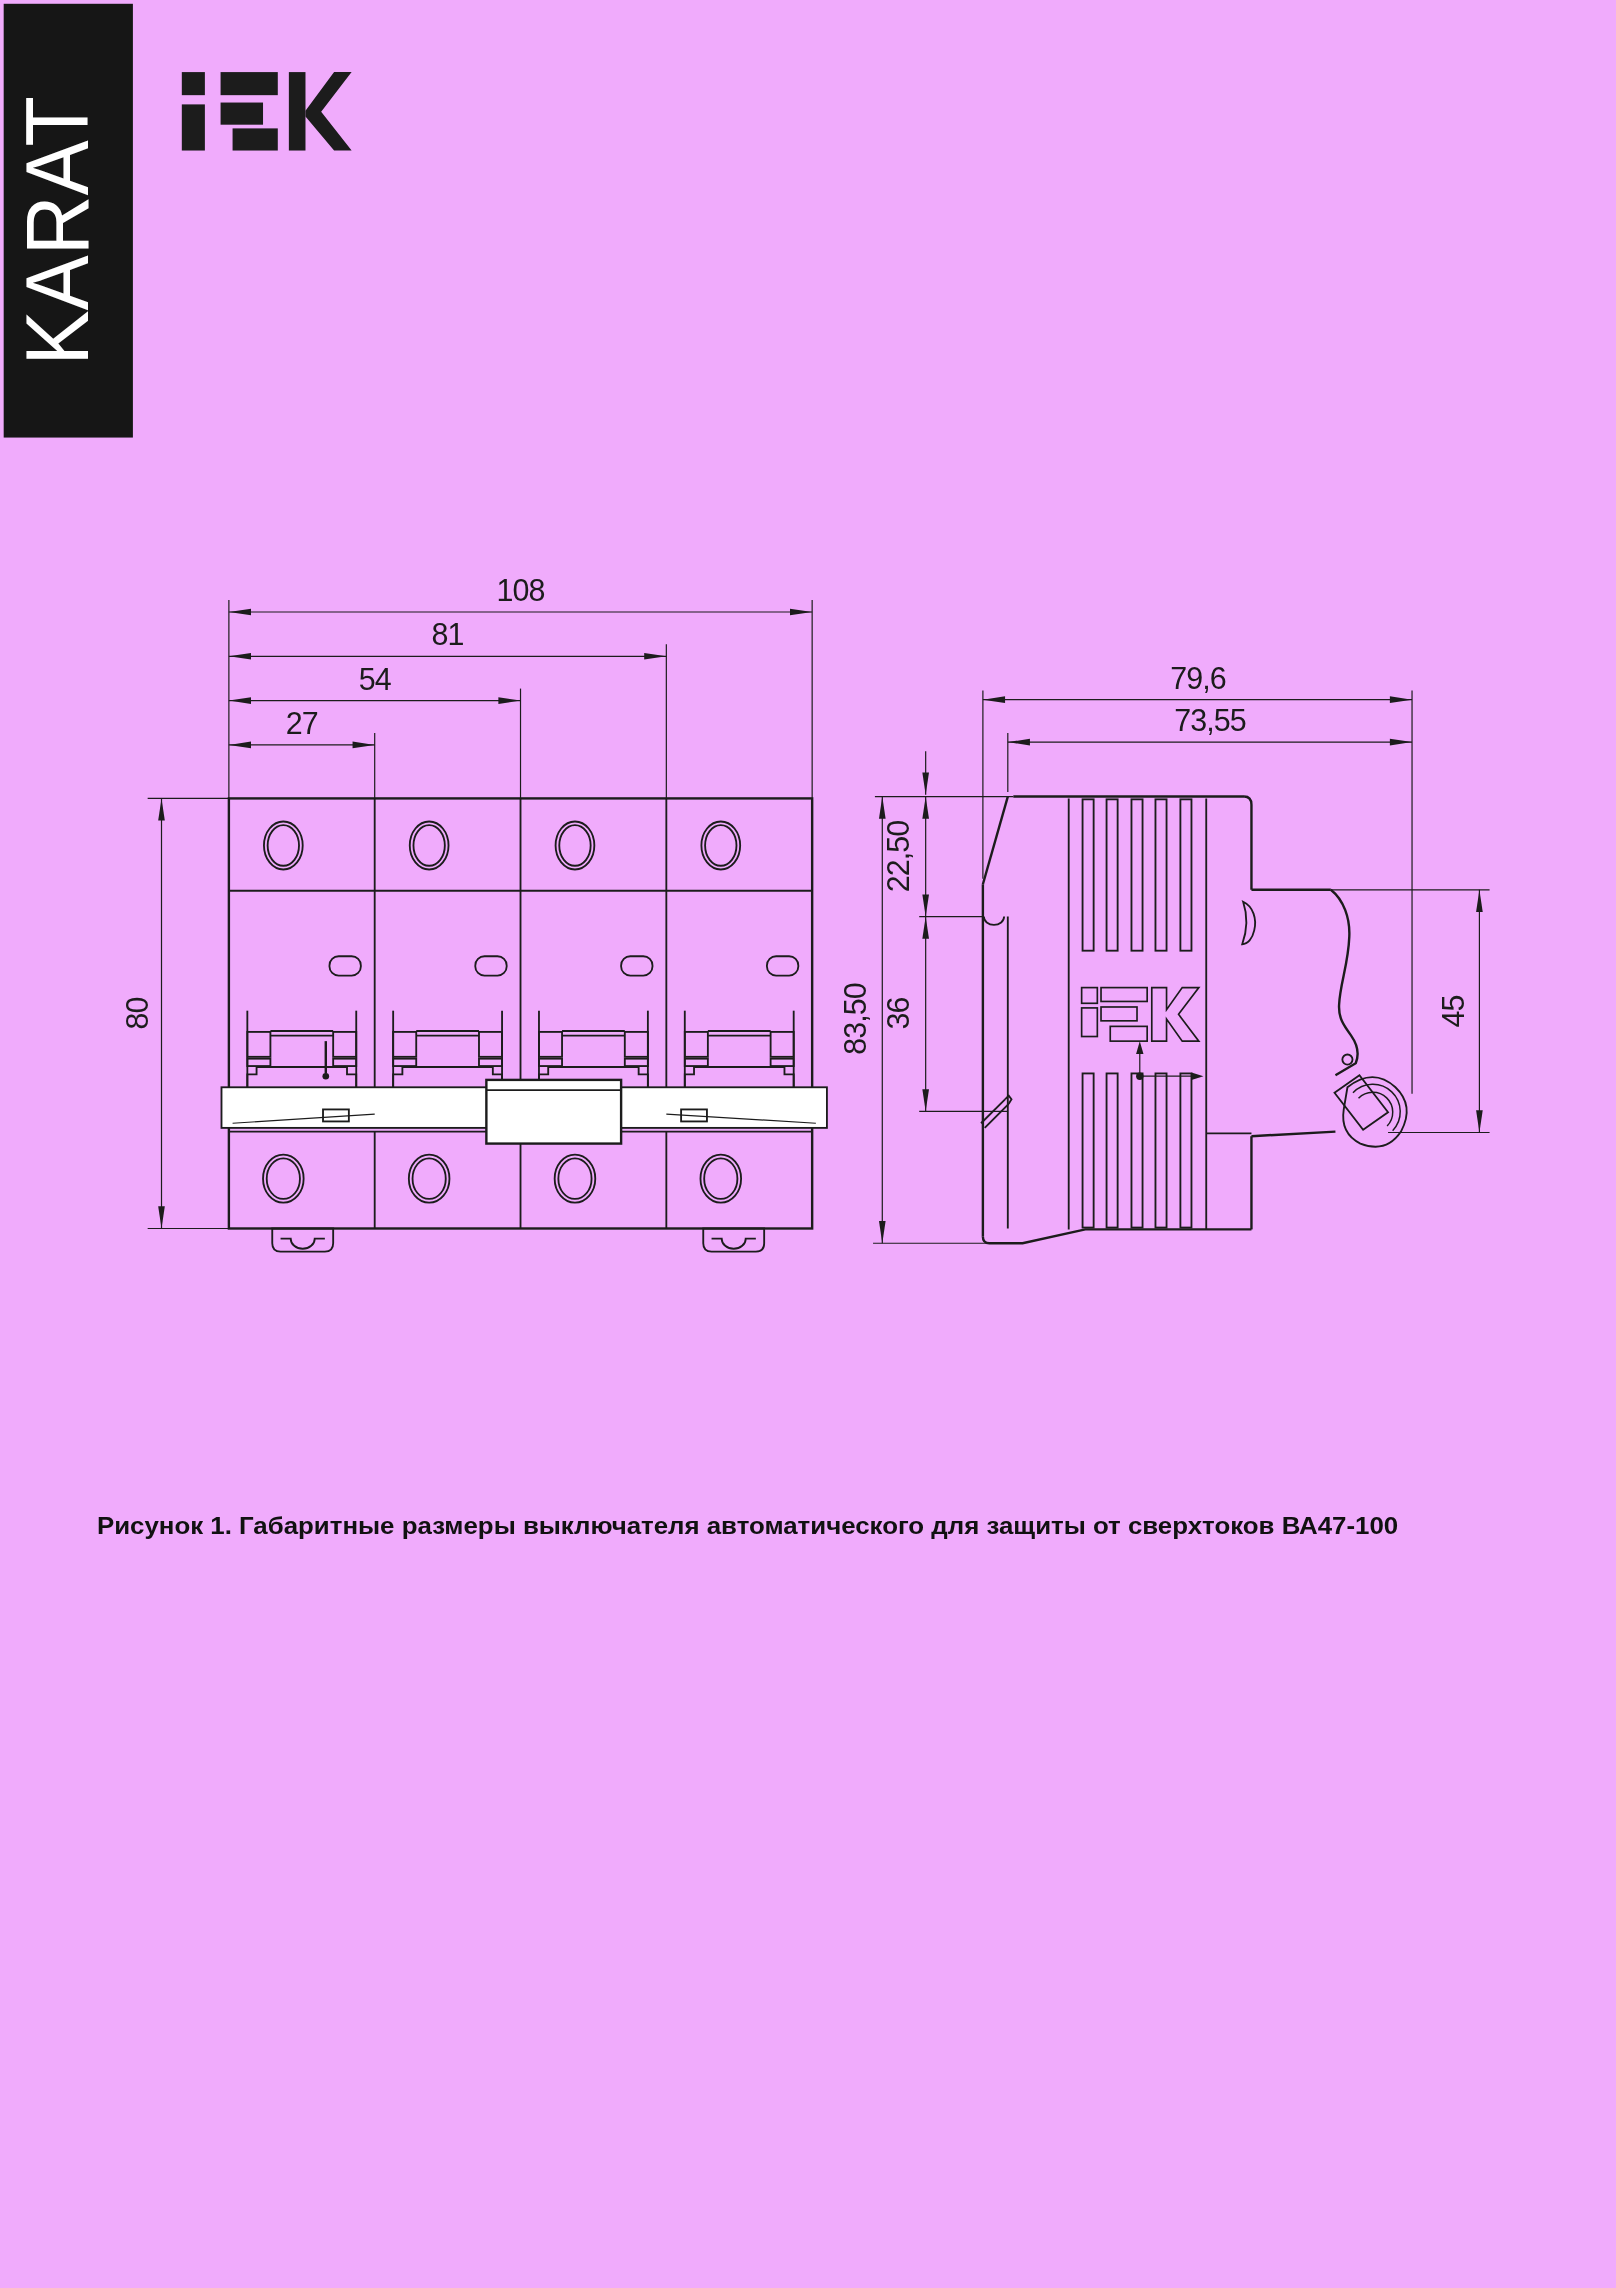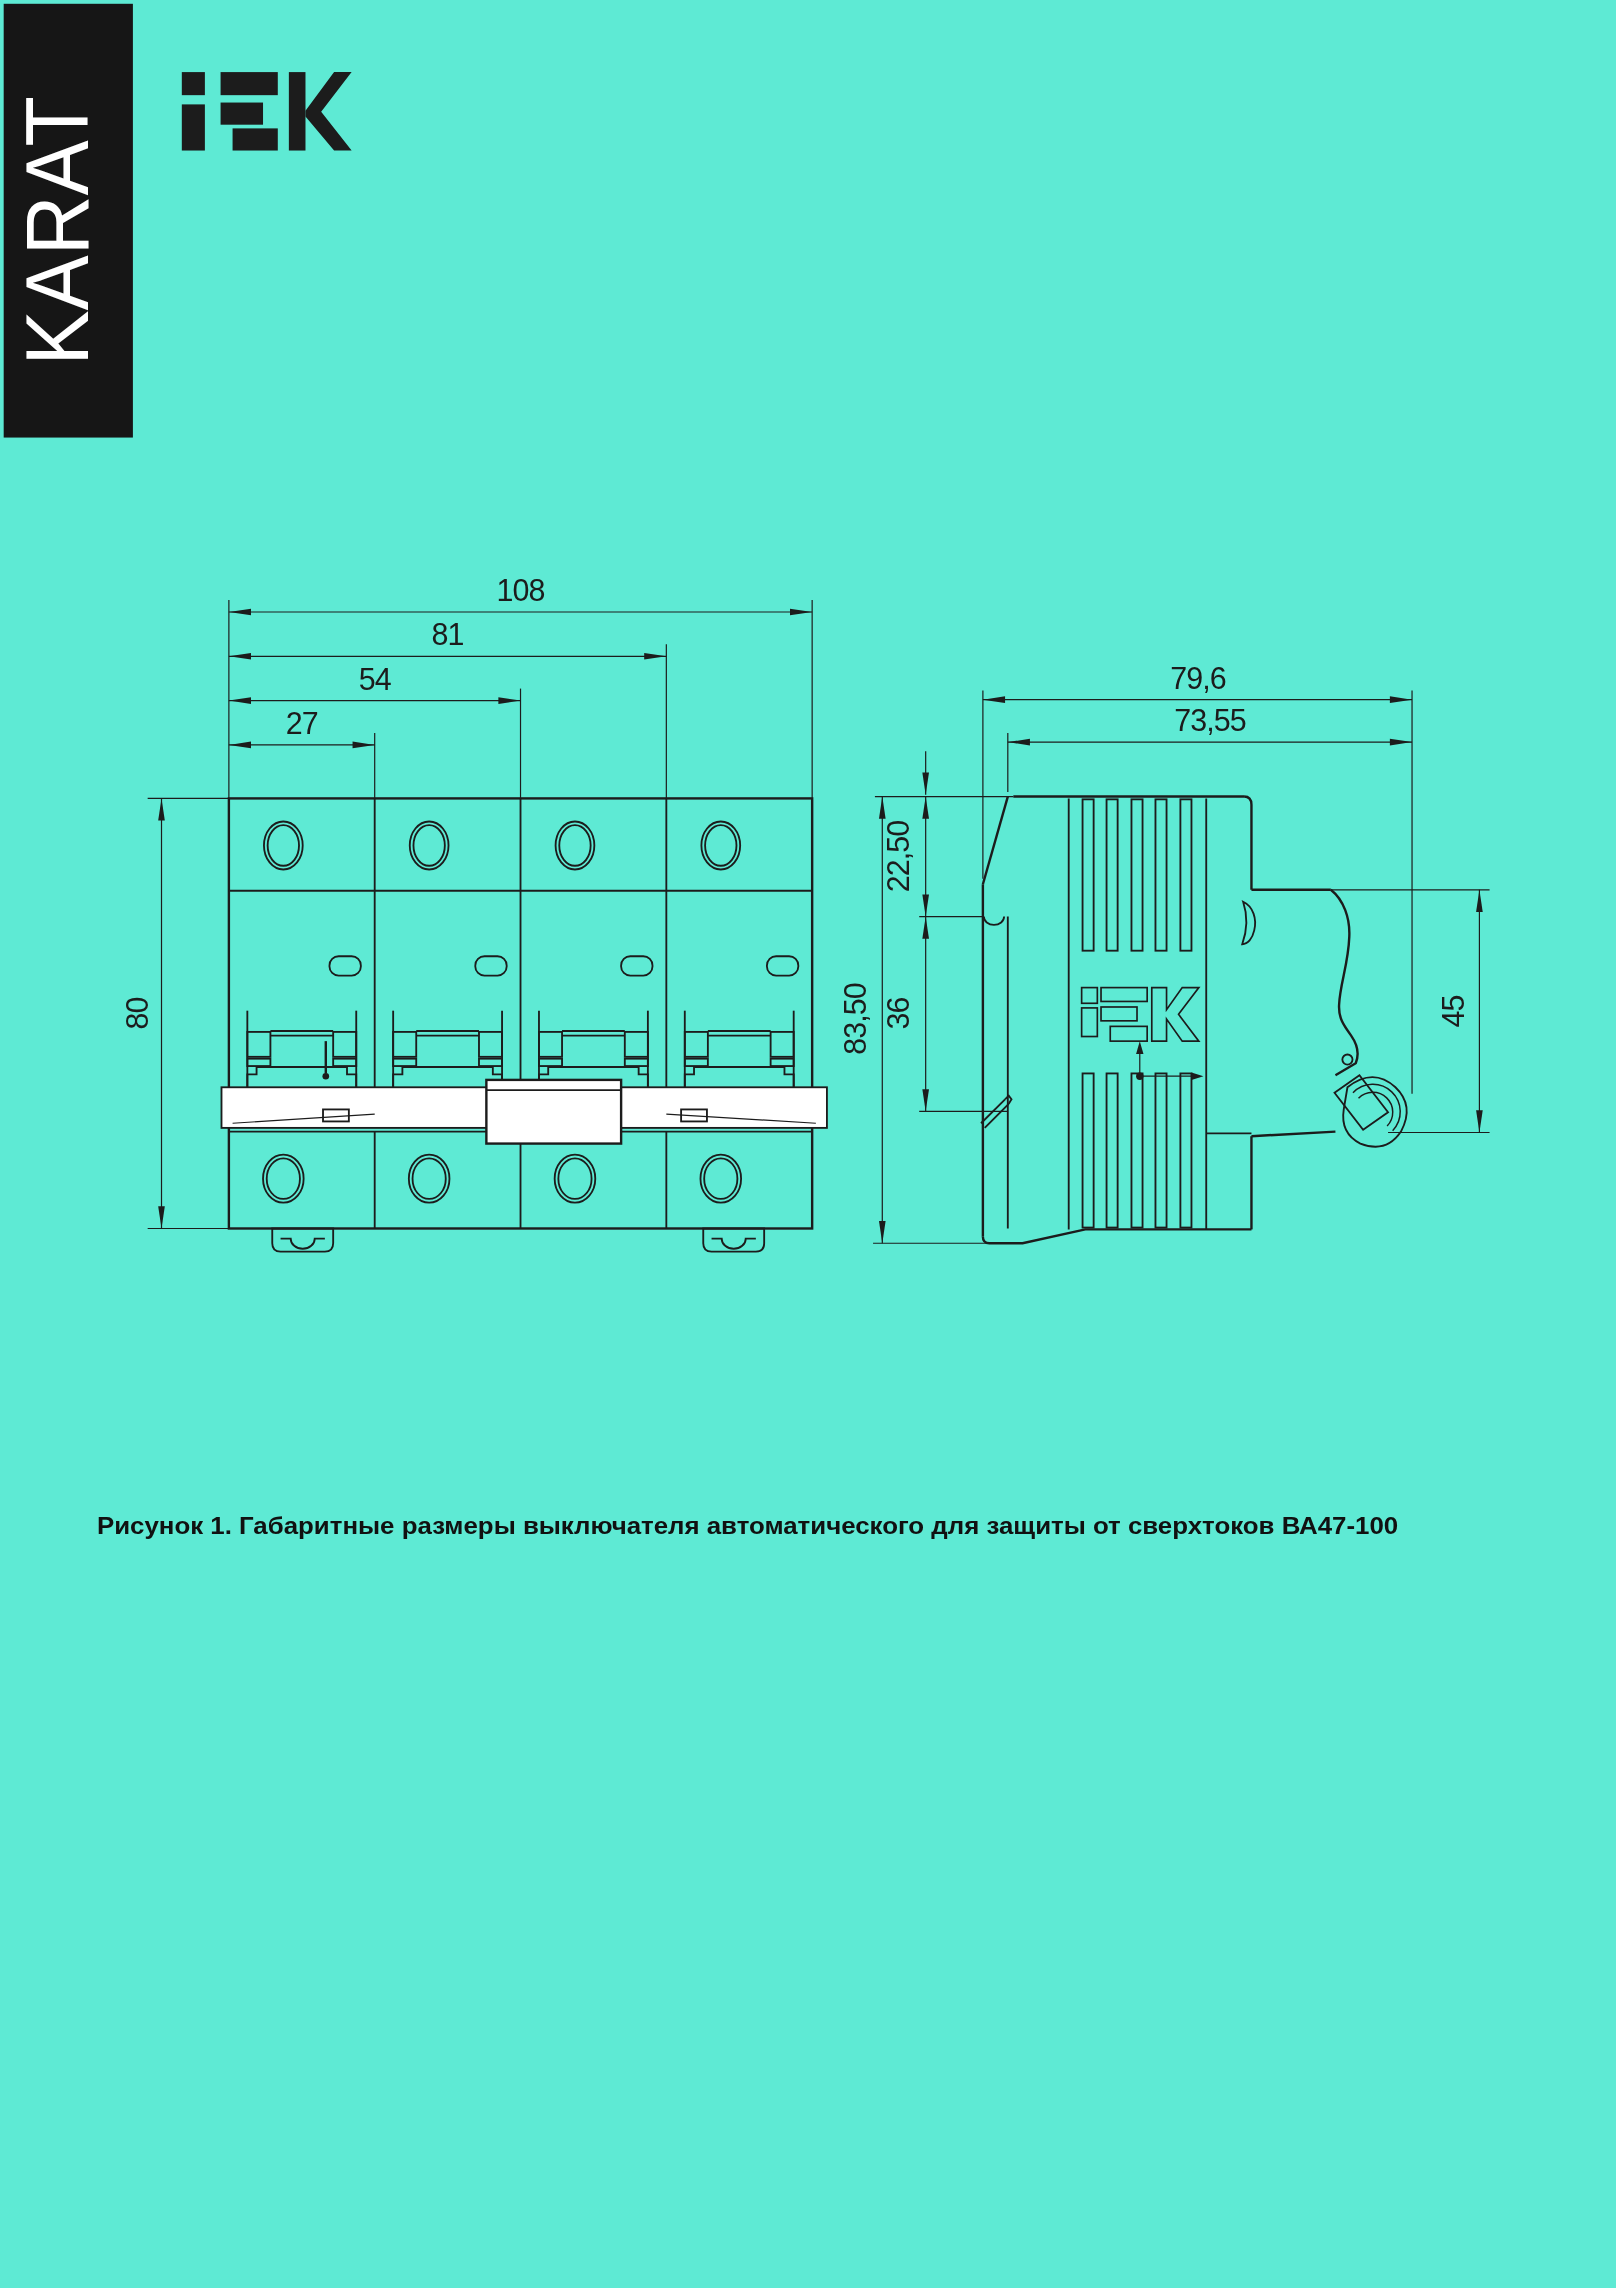--- a/index.html
+++ b/index.html
@@ -1,16 +1,16 @@
 <!DOCTYPE html>
 <html style="font-size:14.8px"><head>
 <meta charset="utf-8">
 <style>
   html,body{margin:0;padding:0;background:#e8e8e8;}
-  #page{position:relative;width:1616px;height:2289px;background:#5eead4;outline:0.9px solid #9a9a9a;overflow:hidden;font-family:"Liberation Sans",sans-serif;}
+  #page{position:relative;width:1616px;height:2289px;background:#f0abfc;outline:0.9px solid #9a9a9a;overflow:hidden;font-family:"Liberation Sans",sans-serif;}
   svg{position:absolute;left:0;top:0;}
   .ink{stroke:#1c1c1c;fill:none;}
   .w-body{stroke-width:2.6;}
   .w-det{stroke-width:2;}
   .w-thin{stroke-width:1.3;}
   .fill-ink{fill:#1c1c1c;stroke:none;}
   .fill-white{fill:#ffffff;}
   .dim-text{font-family:"Liberation Sans",sans-serif;font-size:33px;fill:#1c1c1c;letter-spacing:-1px;}
   .caption-text{font-family:"Liberation Sans",sans-serif;font-size:26px;font-weight:bold;fill:#111111;}
   .banner-text{font-family:"Liberation Sans",sans-serif;font-size:97px;fill:#ffffff;}

